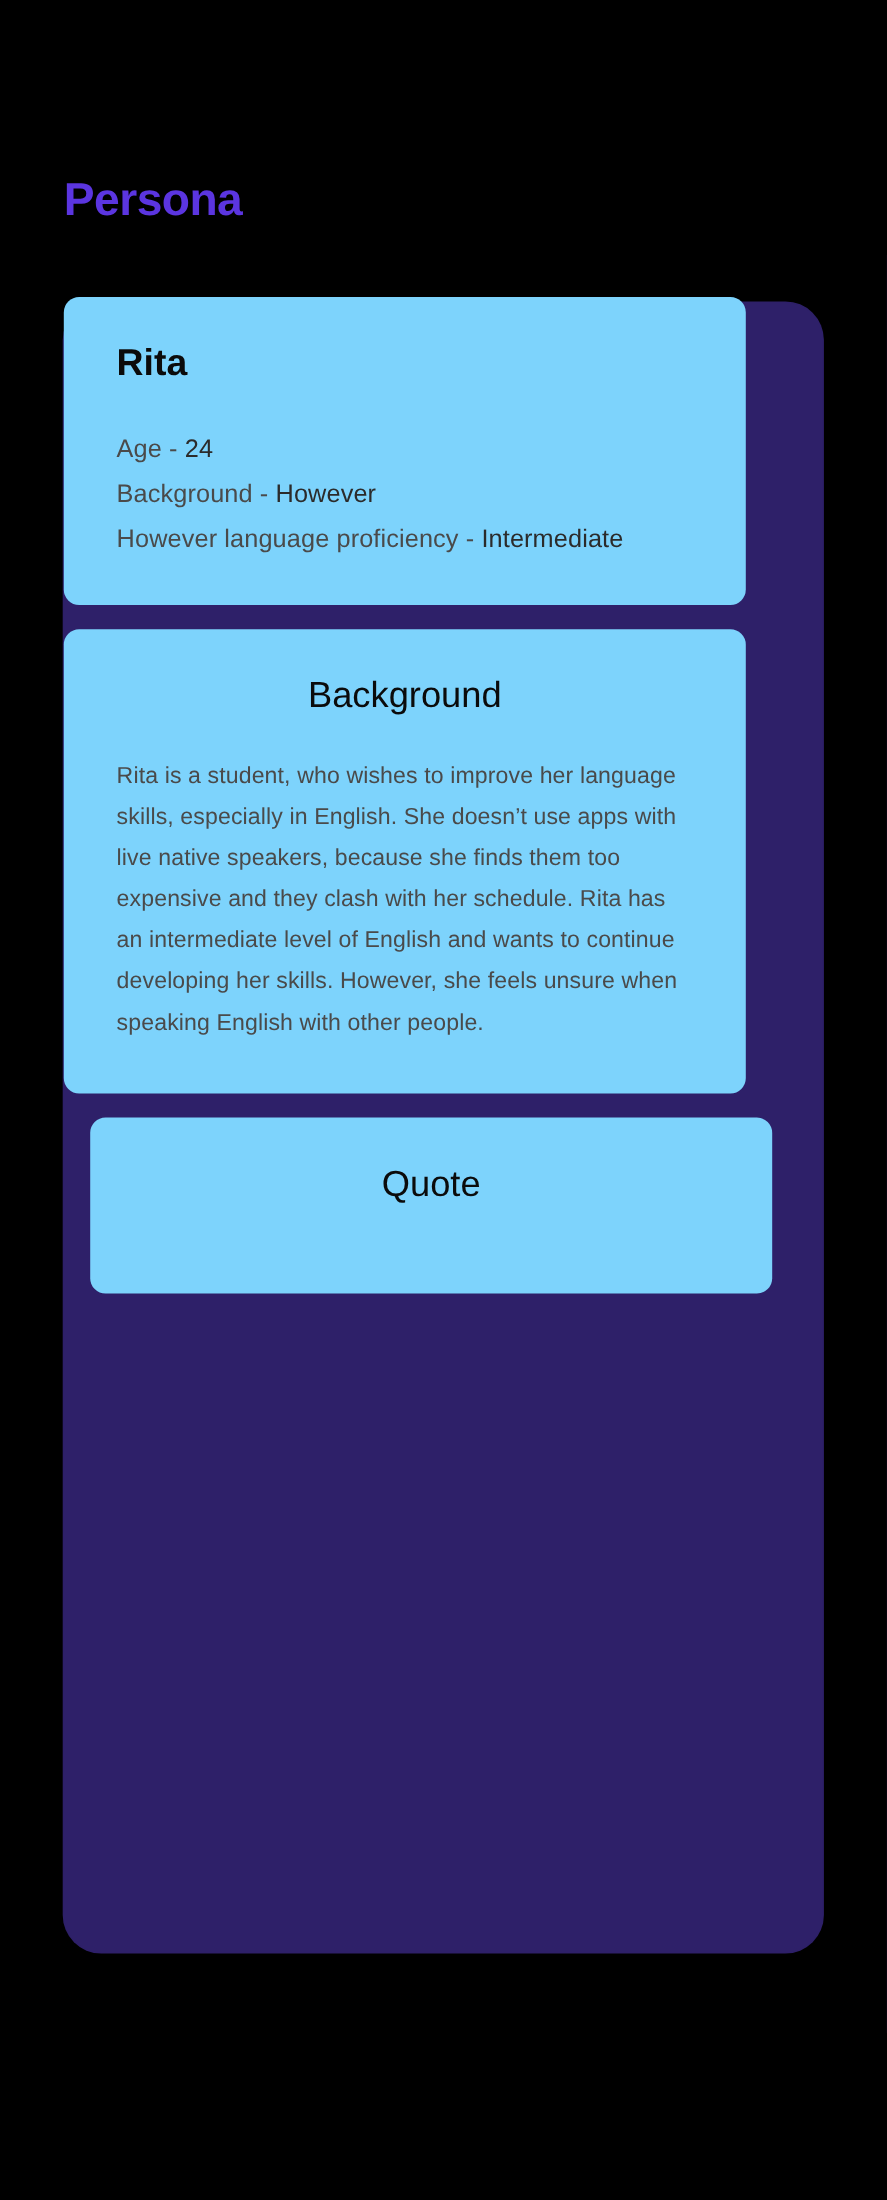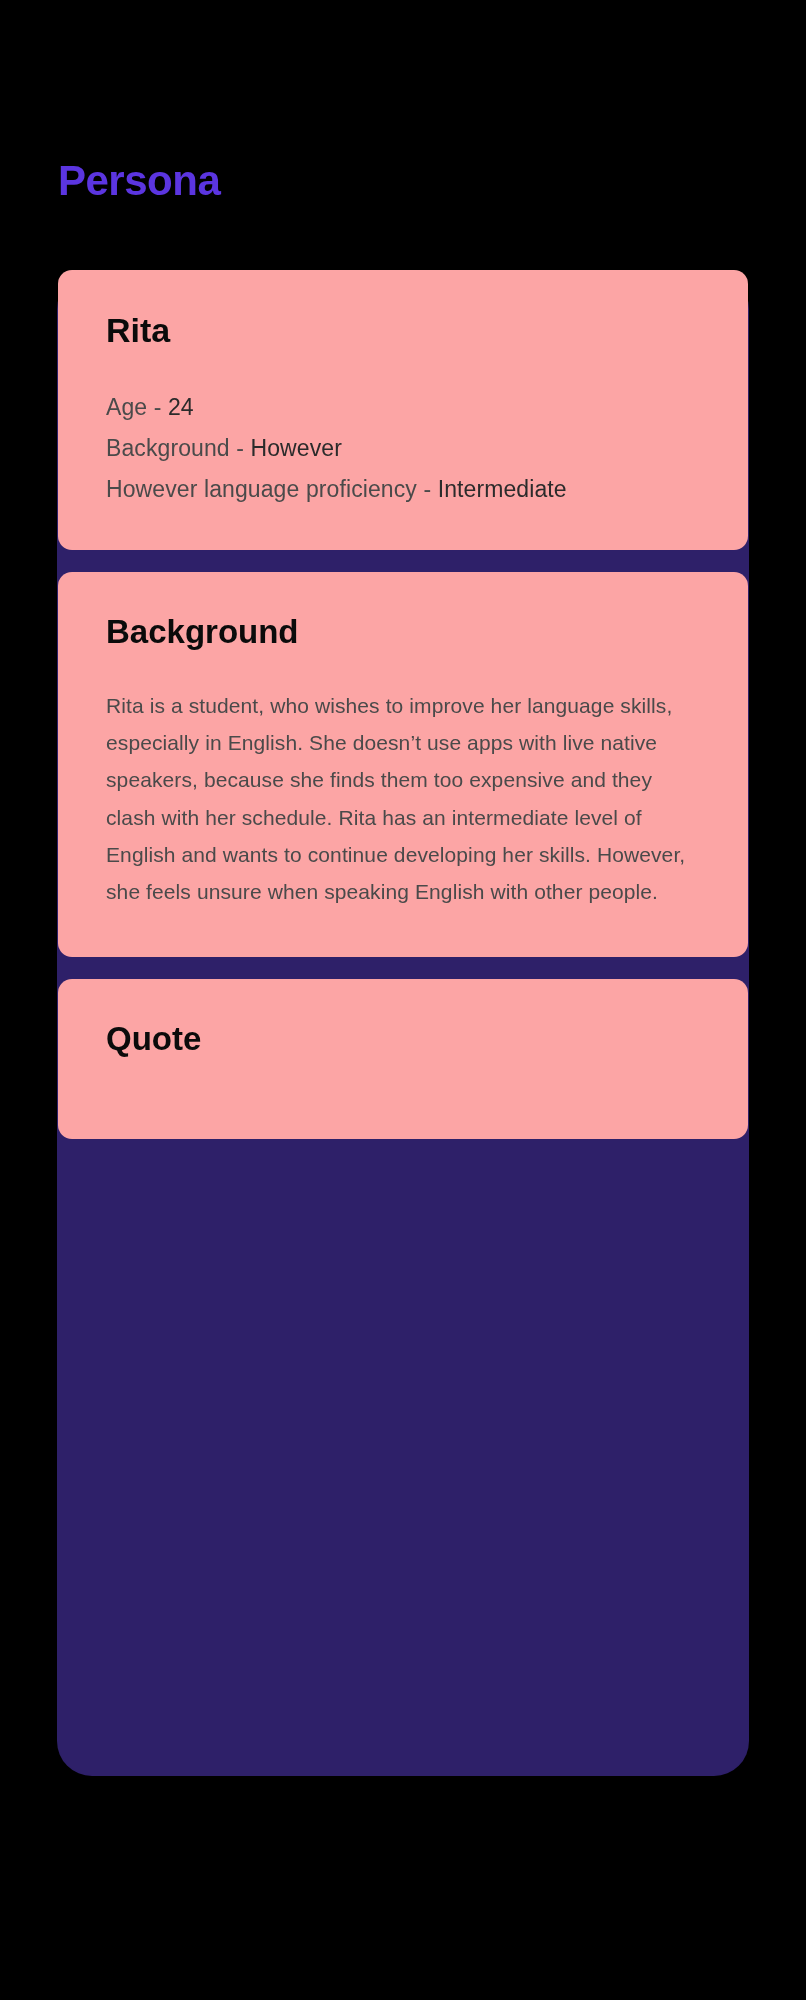--- a/index.html
+++ b/index.html
@@ -45,42 +45,43 @@
   }
 
   .cards {
     position: absolute;
     left: 58px;
     top: 270px;
     width: 690px;
   }
 
   .card {
-    background: #fca5a5;
+    background: #7dd3fc;
     border-radius: 14px;
     margin-bottom: 22px;
     padding: 42px 48px 46px 48px;
     box-sizing: border-box;
-    width: 690px;
+    width: 620px;
   }
 
   .card-name {
     font-size: 34px;
     font-weight: bold;
     color: #0B0B0B;
     margin: 0 0 38px 0;
     line-height: 1.1;
   }
 
   .card-heading {
     font-size: 33px;
-    font-weight: bold;
+    font-weight: normal;
     color: #0B0B0B;
     margin: 0 0 36px 0;
     line-height: 1.1;
+    text-align: center;
   }
 
   .meta-line {
     font-size: 23px;
     color: #4A4A4A;
     line-height: 1.78;
     letter-spacing: 0.1px;
   }
   .meta-line b {
     color: #2B2B2B;
@@ -89,21 +90,21 @@
 
   .body-text {
     font-size: 21px;
     color: #4A4A4A;
     line-height: 1.78;
     margin: 0;
     letter-spacing: 0.1px;
   }
 
   .card-persona { padding-bottom: 40px; }
-  .card-quote { margin-bottom: 0; }
+  .card-quote { margin-bottom: 0; margin-left: 24px; }
 </style>
 </head>
 <body>
 
 <div class="page">
 
   <div class="persona-title">Persona</div>
 
   <div class="persona-frame"></div>
 

